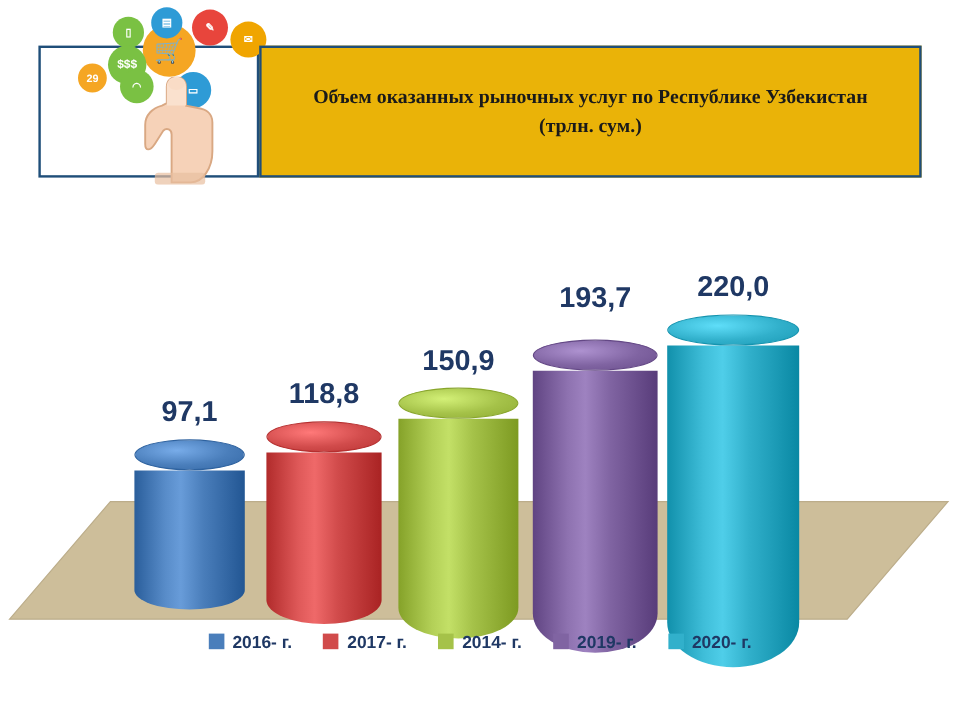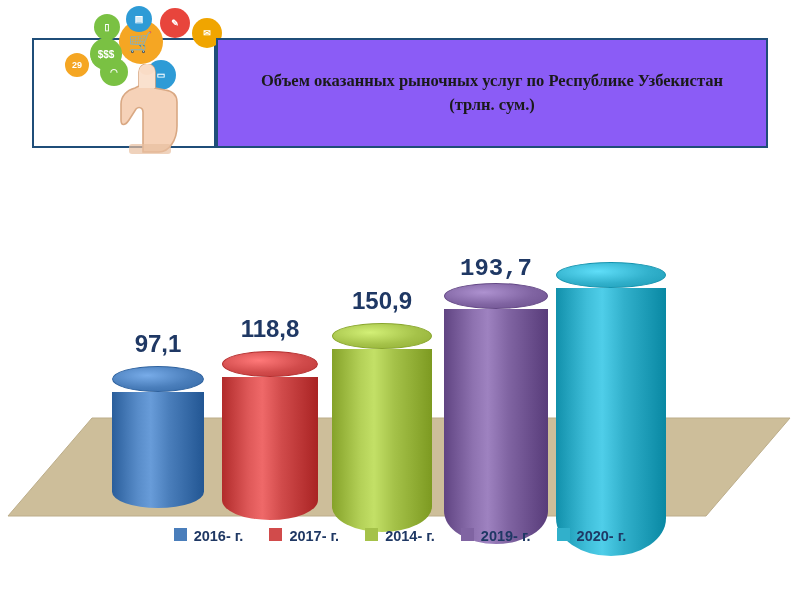--- a/index.html
+++ b/index.html
@@ -15,21 +15,21 @@
   #header-band{
     position:absolute;left:32px;top:38px;width:736px;height:110px;
   }
   #icon-box{
     position:absolute;left:0;top:0;width:184px;height:110px;
     border:2px solid #1F4E79;box-sizing:border-box;background:#ffffff;
   }
   #title-box{
     position:absolute;left:184px;top:0;width:552px;height:110px;
     border:2px solid #1F4E79;border-left:2px solid #1F4E79;box-sizing:border-box;
-    background:#8b5cf6;
+    background:#eab308;
     display:flex;flex-direction:column;align-items:center;justify-content:center;
   }
   .title-line{
     font-family:"Liberation Serif", serif;
     font-weight:bold;font-size:16.5px;color:#1a1a1a;text-align:center;
     line-height:1.45;white-space:pre;
   }
   #title-line1{max-width:500px;white-space:normal;}
 
   
@@ -130,27 +130,28 @@
           <div class="cyl-body" style="height: 182.539px; background: linear-gradient(to right, rgb(133, 162, 41) 0%, rgb(179, 208, 87) 28%, rgb(195, 224, 103) 42%, rgb(165, 194, 73) 62%, rgb(125, 154, 33) 100%);"></div>
           <div class="cyl-top" style="background: radial-gradient(at 38% 35%, rgb(211, 240, 119) 0%, rgb(165, 194, 73) 55%, rgb(143, 172, 51) 100%); border: 1px solid rgb(137, 166, 45); box-sizing: border-box;"></div>
         </div>
         <div class="val-label" style="bottom: 216.539px;">150,9</div>
       </div>
       <div class="bar-group" style="left: 444px; width: 104px; height: 265.473px; bottom: 6px;">
         <div class="cyl" style="height: 261.473px;">
           <div class="cyl-body" style="height: 235.473px; background: linear-gradient(to right, rgb(96, 68, 130) 0%, rgb(142, 114, 176) 28%, rgb(158, 130, 192) 42%, rgb(128, 100, 162) 62%, rgb(88, 60, 122) 100%);"></div>
           <div class="cyl-top" style="background: radial-gradient(at 38% 35%, rgb(174, 146, 208) 0%, rgb(128, 100, 162) 55%, rgb(106, 78, 140) 100%); border: 1px solid rgb(100, 72, 134); box-sizing: border-box;"></div>
         </div>
-        <div class="val-label" style="bottom: 262px; font-family: Liberation Mono, monospace;">193,7</div>
+        <div class="val-label" style="bottom: 281px;">193,7</div>
       </div>
       <div class="bar-group" style="left: 556px; width: 110px; height: 298px; bottom: -6px;">
         <div class="cyl" style="height: 294px;">
           <div class="cyl-body" style="height: 268px; background: linear-gradient(to right, rgb(17, 144, 171) 0%, rgb(63, 190, 217) 28%, rgb(79, 206, 233) 42%, rgb(49, 176, 203) 62%, rgb(9, 136, 163) 100%);"></div>
           <div class="cyl-top" style="background: radial-gradient(at 38% 35%, rgb(95, 222, 249) 0%, rgb(49, 176, 203) 55%, rgb(27, 154, 181) 100%); border: 1px solid rgb(21, 148, 175); box-sizing: border-box;"></div>
         </div>
+        <div class="val-label" style="bottom: 302px;">220,0</div>
       </div>
     </div>
 </div>
 
 <div id="legend">
     <div class="legend-item">
       <span class="legend-swatch" style="background: rgb(74, 126, 187);"></span>
       <span class="legend-text">2016- г.</span>
     </div>
     <div class="legend-item">

